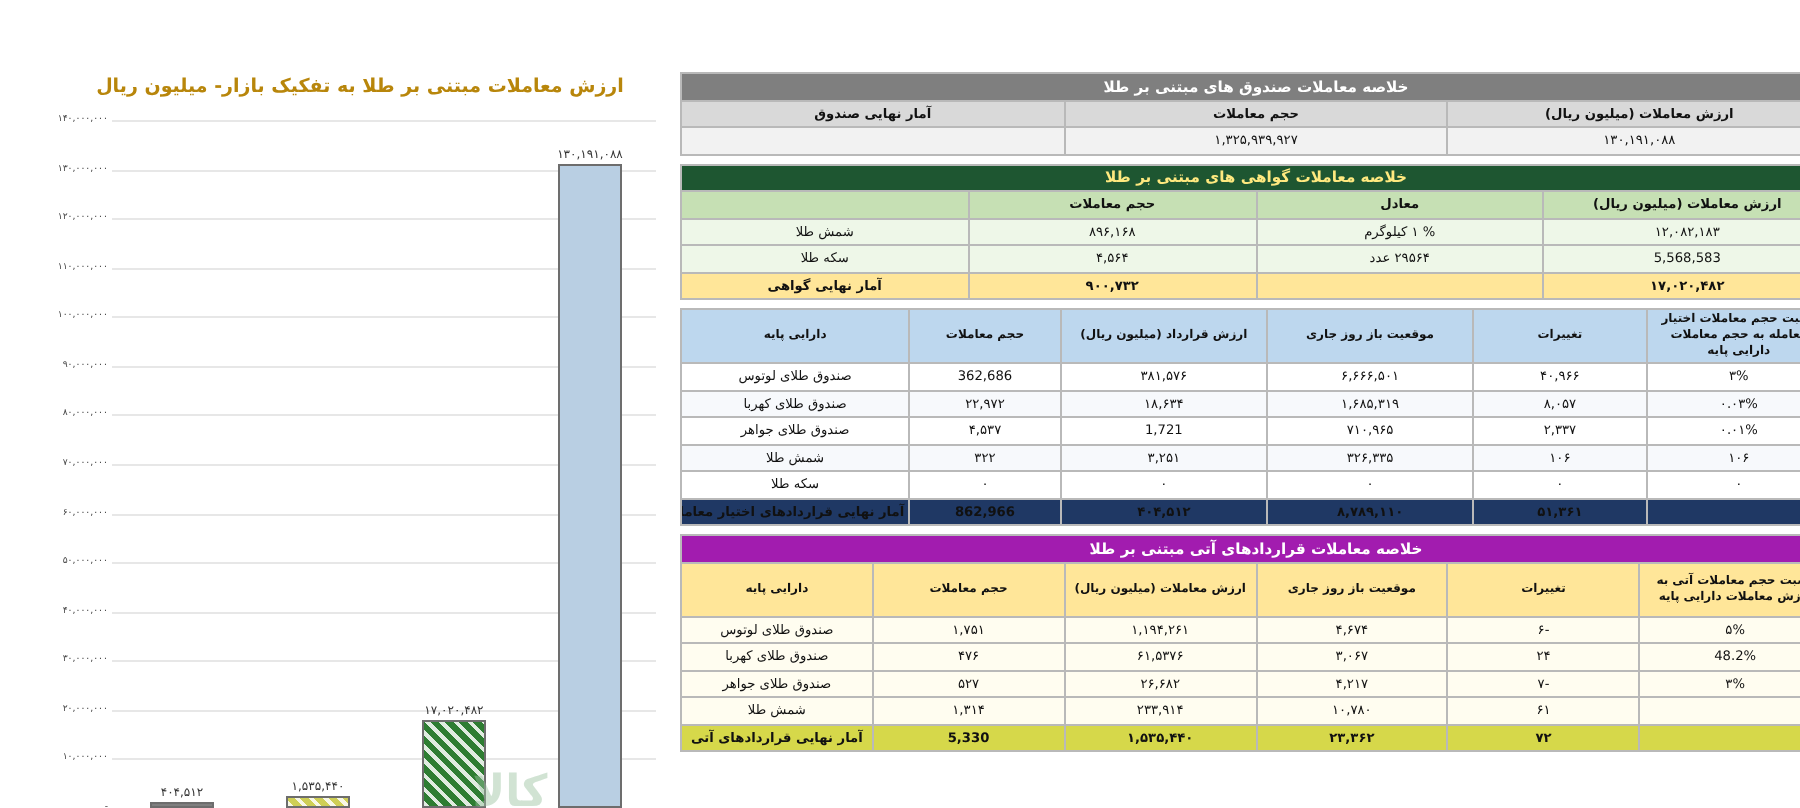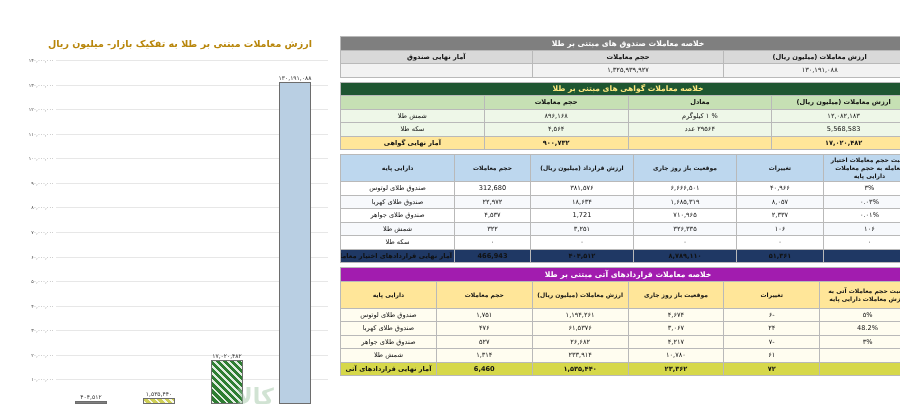--- a/index.html
+++ b/index.html
@@ -237,21 +237,21 @@
         <td class="hd-navy tall" style="width:18%">موقعیت باز روز جاری</td>
         <td class="hd-navy tall" style="width:18%">ارزش قرارداد (میلیون ریال)</td>
         <td class="hd-navy tall" style="width:13%">حجم معاملات</td>
         <td class="hd-navy tall" style="width:20%">دارایی پایه</td>
       </tr>
       <tr class="row-navy">
         <td>۳%</td>
         <td>۴۰,۹۶۶</td>
         <td>۶,۶۶۶,۵۰۱</td>
         <td>۳۸۱,۵۷۶</td>
-        <td>312,680</td>
+        <td>362,686</td>
         <td>صندوق طلای لوتوس</td>
       </tr>
       <tr class="row-navy-alt">
         <td>۰.۰۳%</td>
         <td>۸,۰۵۷</td>
         <td>۱,۶۸۵,۳۱۹</td>
         <td>۱۸,۶۳۴</td>
         <td>۲۲,۹۷۲</td>
         <td>صندوق طلای کهربا</td>
       </tr>
@@ -277,21 +277,21 @@
         <td>۰</td>
         <td>۰</td>
         <td>۰</td>
         <td>سکه طلا</td>
       </tr>
       <tr class="foot-navy">
         <td></td>
         <td>۵۱,۳۶۱</td>
         <td>۸,۷۸۹,۱۱۰</td>
         <td>۴۰۴,۵۱۲</td>
-        <td>466,943</td>
+        <td>862,966</td>
         <td>آمار نهایی قراردادهای اختیار معامله</td>
       </tr>
     </tbody>
       </table>
 
     <table class="tbl">
       <tbody>
           <tr>
         <td class="th-yellow hdr-title" colspan="6">خلاصه معاملات قراردادهای آتی مبتنی بر طلا</td>
       </tr>
@@ -333,20 +333,20 @@
         <td>۱۰,۷۸۰</td>
         <td>۲۳۳,۹۱۴</td>
         <td>۱,۳۱۴</td>
         <td>شمش طلا</td>
       </tr>
       <tr class="foot-yellow">
         <td></td>
         <td>۷۲</td>
         <td>۲۳,۳۶۲</td>
         <td>۱,۵۳۵,۴۴۰</td>
-        <td>6,460</td>
+        <td>5,330</td>
         <td>آمار نهایی قراردادهای آتی</td>
       </tr>
     </tbody>
       </table>
 
   </div>
 </div>
 
 </body></html>

